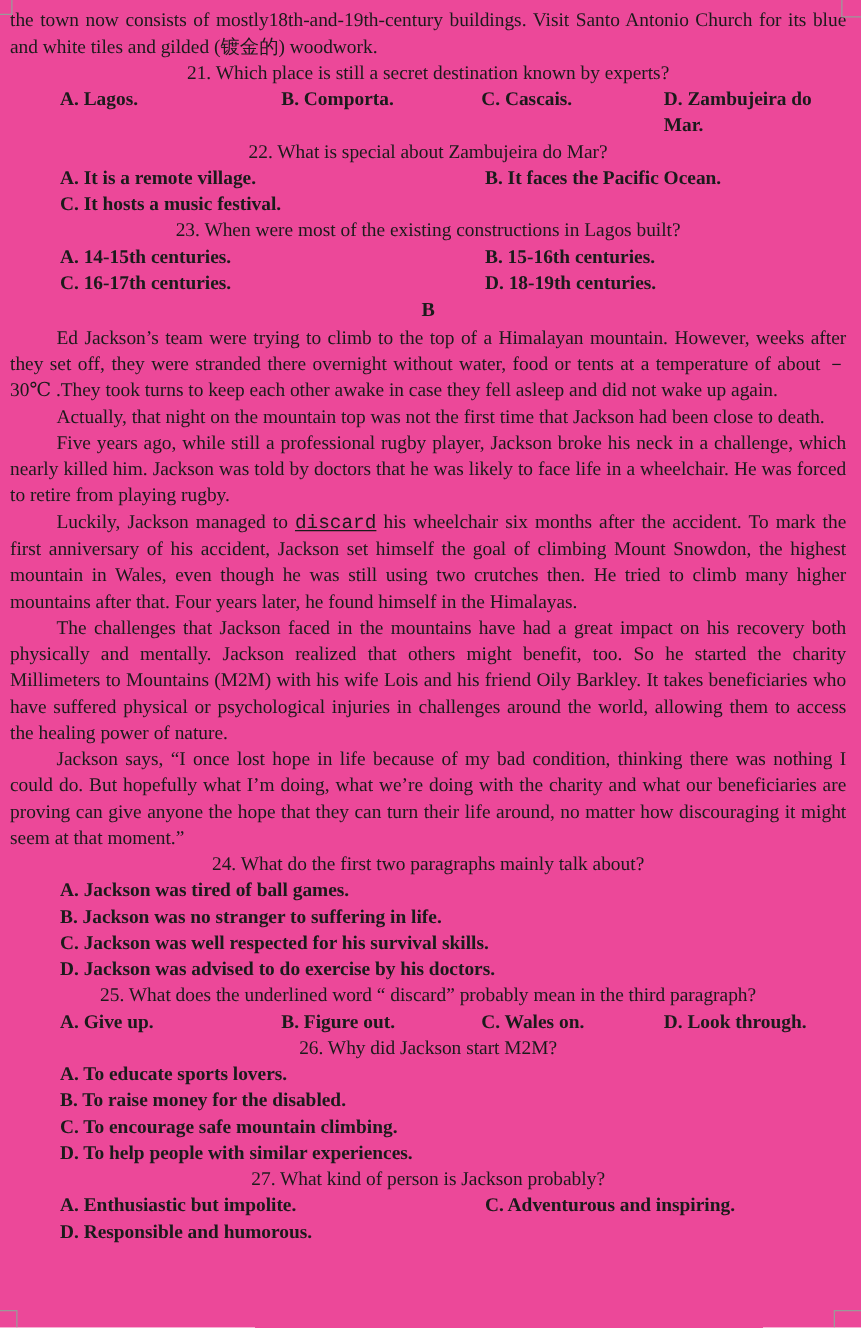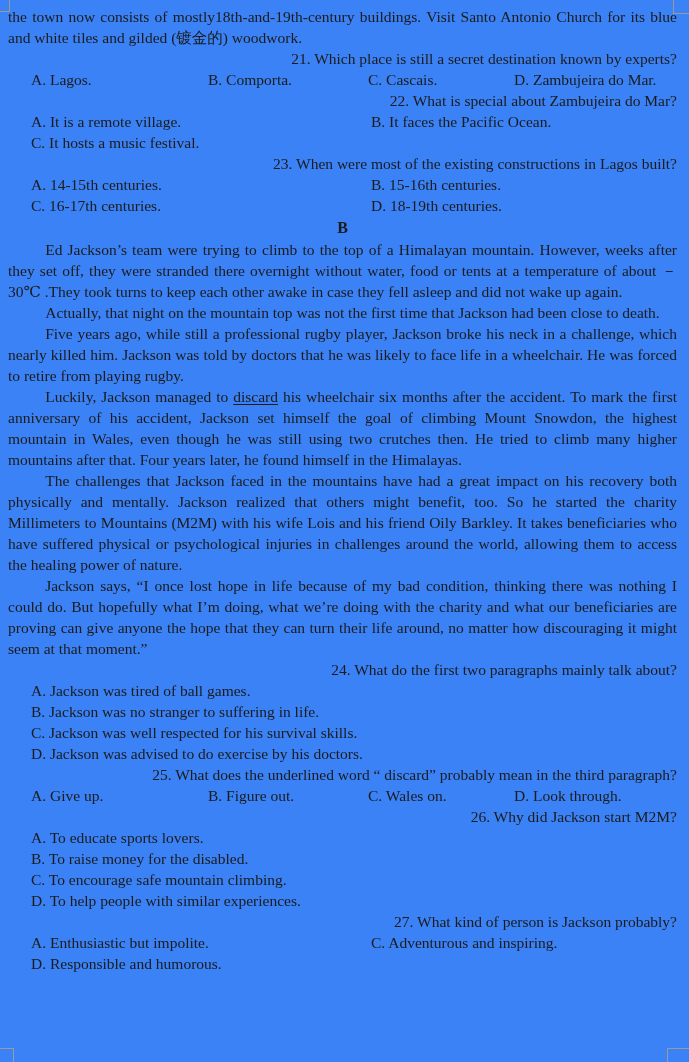--- a/index.html
+++ b/index.html
@@ -1,48 +1,48 @@
 <!DOCTYPE html>
 <html><head>
 <meta charset="utf-8">
 <style>
   html, body { margin: 0; padding: 0; background: #ffffff; }
   .page {
     position: relative;
     width: 689px;
     height: 1062px;
-    background: #3b82f6;
+    background: #ec4899;
     overflow: hidden;
     box-sizing: border-box;
     padding: 6px 12px 0 8px;
     font-family: "Liberation Serif", "DejaVu Serif", serif;
     font-size: 15.5px;
     line-height: 21px;
     color: #1b1b1b;
   }
   .para { text-align: justify; }
   .passage-para { text-align: justify; text-indent: 2.4em; }
   .section-header {
     text-align: center;
     font-weight: bold;
     font-size: 16px;
     line-height: 23px;
   }
-  .q-stem { text-align: right; }
-  .opts { margin-left: 23px; }
+  .q-stem { text-align: center; }
+  .opts { margin-left: 40px; font-weight: bold; }
   .opts-row4 {
     display: grid;
     grid-template-columns: 177px 160px 146px auto;
   }
   .opts-col2 {
     display: grid;
     grid-template-columns: 340px auto;
   }
   .opts-stack div { display: block; }
-  .u { text-decoration: underline; text-underline-offset: 2px; }
+  .u { text-decoration: underline; text-underline-offset: 2px; font-family: Liberation Mono, monospace; }
   .corner {
     position: absolute;
     border: 1px solid #9a9a9a;
     background: transparent;
   }
   .corner-tl { top: -10px; left: -24px; width: 32px; height: 20px; }
   .corner-tr { top: -12px; right: -22px; width: 36px; height: 24px; }
   .corner-bl { bottom: -12px; left: -24px; width: 36px; height: 24px; }
   .corner-br { bottom: -14px; right: -30px; width: 50px; height: 26px; }
 </style>

